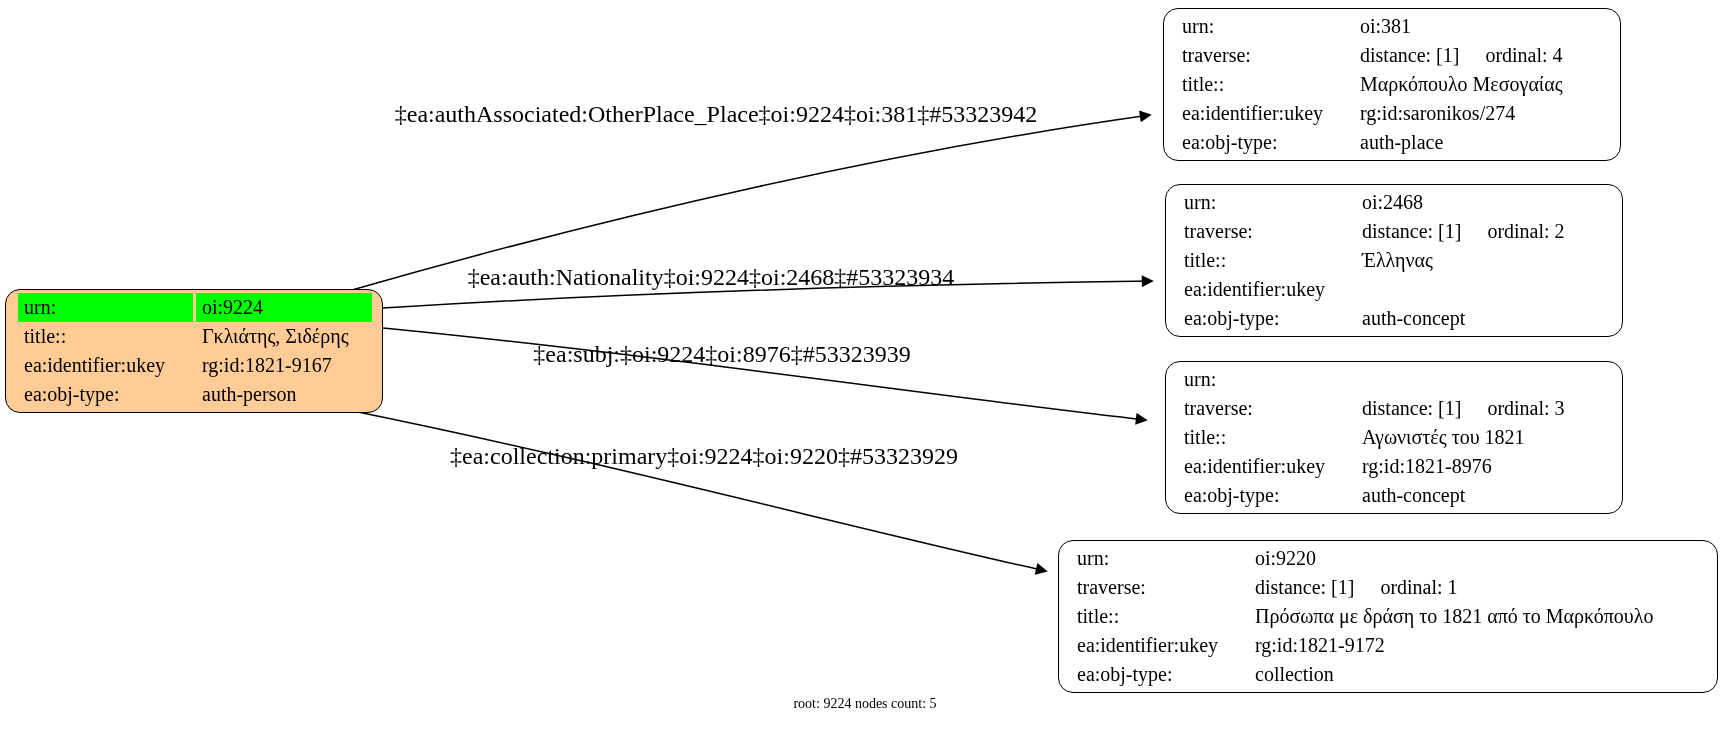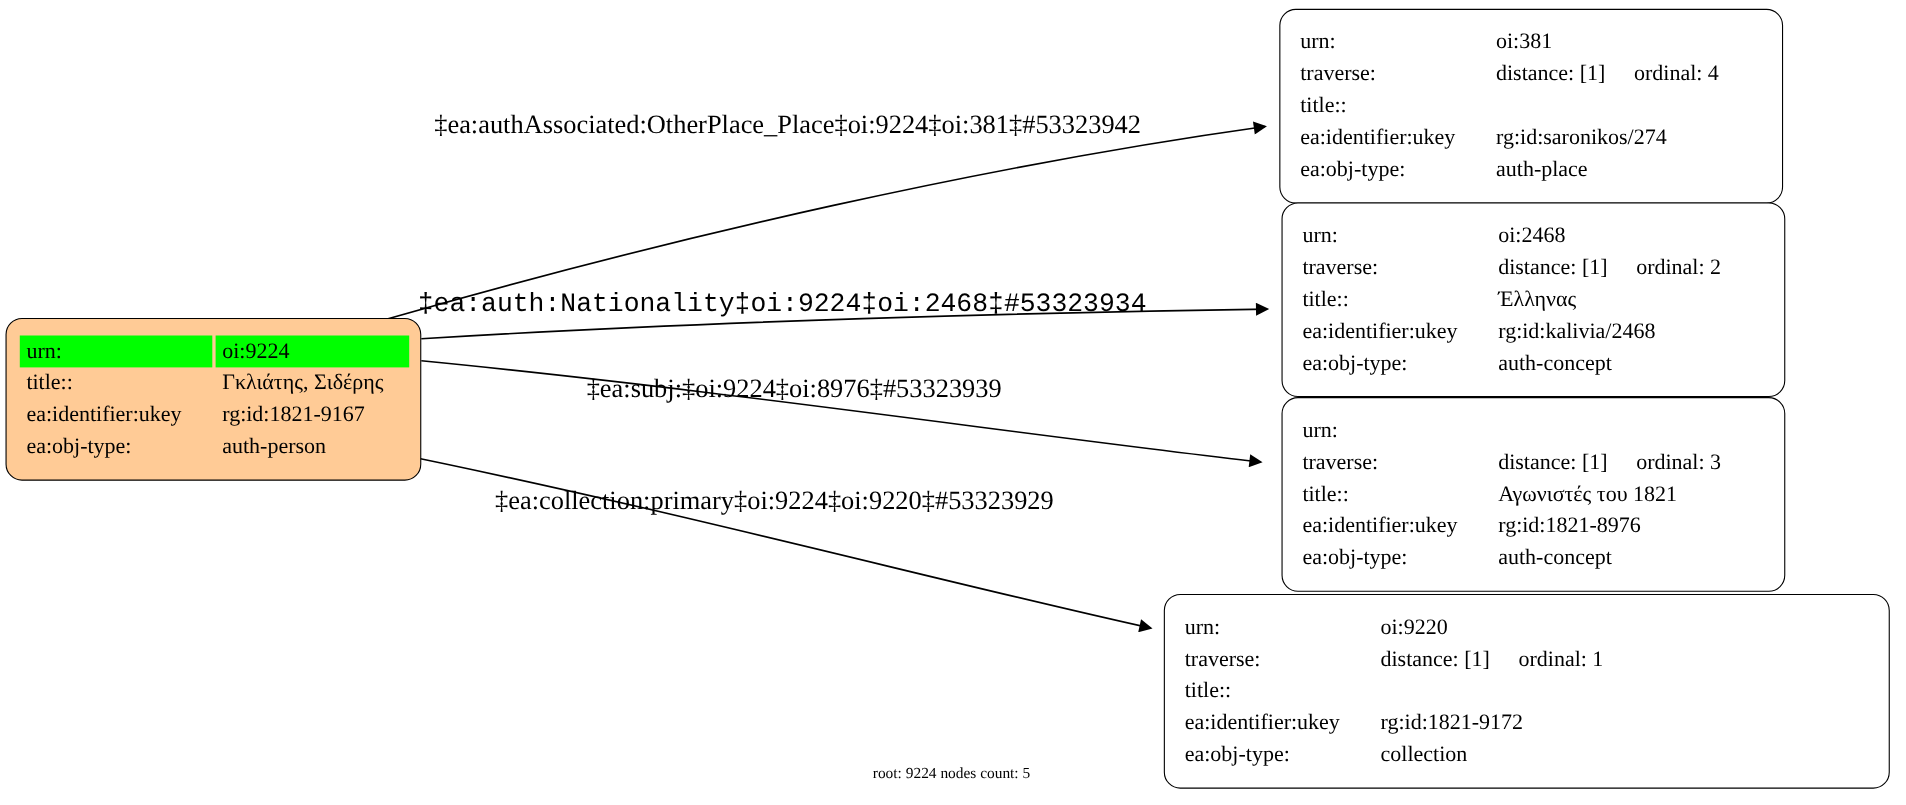--- a/index.html
+++ b/index.html
@@ -4,21 +4,21 @@
 <style>
   html,body { margin:0; padding:0; background:#ffffff; }
   #canvas {
     position:relative; width:1733px; height:732px;
     font-family:"Liberation Serif", "DejaVu Serif", serif;
     color:#000; overflow:hidden; background:#ffffff;
   }
   #edges { position:absolute; left:0; top:0; width:1733px; height:732px; }
   .node {
     position:absolute; border:1.6px solid #000; border-radius:15px;
-    background:#ffffff; box-sizing:border-box; padding:15px 0;
+    background:#ffffff; box-sizing:border-box; padding:3px 0;
     font-size:20px; line-height:29px;
   }
   .node.root { background:#ffcb96; }
   .row { display:flex; padding:0 10px 0 12px; }
   .c1 { width:175px; flex:0 0 auto; padding-left:6px; box-sizing:border-box; margin-right:3px; white-space:nowrap; }
   .c2 { flex:1; padding-left:6px; white-space:nowrap; }
   .row.hl .c1, .row.hl .c2 { background:#00ff00; }
   .ordinal { margin-left:26px; }
   .edge-label {
     position:absolute; transform:translateX(-50%);
@@ -69,20 +69,21 @@
     <div class="row">
       <span class="c1">urn:</span>
       <span class="c2">oi:381</span>
     </div>
     <div class="row">
       <span class="c1">traverse:</span>
       <span class="c2"><span>distance: [1]</span><span class="ordinal">ordinal: 4</span></span>
     </div>
     <div class="row">
       <span class="c1">title::</span>
+      <span class="c2">Μαρκόπουλο Μεσογαίας</span>
     </div>
     <div class="row">
       <span class="c1">ea:identifier:ukey</span>
       <span class="c2">rg:id:saronikos/274</span>
     </div>
     <div class="row">
       <span class="c1">ea:obj-type:</span>
       <span class="c2">auth-place</span>
     </div>
   </div>
@@ -95,21 +96,20 @@
     <div class="row">
       <span class="c1">traverse:</span>
       <span class="c2"><span>distance: [1]</span><span class="ordinal">ordinal: 2</span></span>
     </div>
     <div class="row">
       <span class="c1">title::</span>
       <span class="c2">Έλληνας</span>
     </div>
     <div class="row">
       <span class="c1">ea:identifier:ukey</span>
-      <span class="c2">rg:id:kalivia/2468</span>
     </div>
     <div class="row">
       <span class="c1">ea:obj-type:</span>
       <span class="c2">auth-concept</span>
     </div>
   </div>
 
   <div class="node" style="left:1165px; top:361px; width:458px;">
     <div class="row">
       <span class="c1">urn:</span>
@@ -136,31 +136,32 @@
     <div class="row">
       <span class="c1">urn:</span>
       <span class="c2">oi:9220</span>
     </div>
     <div class="row">
       <span class="c1">traverse:</span>
       <span class="c2"><span>distance: [1]</span><span class="ordinal">ordinal: 1</span></span>
     </div>
     <div class="row">
       <span class="c1">title::</span>
+      <span class="c2">Πρόσωπα με δράση το 1821 από το Μαρκόπουλο</span>
     </div>
     <div class="row">
       <span class="c1">ea:identifier:ukey</span>
       <span class="c2">rg:id:1821-9172</span>
     </div>
     <div class="row">
       <span class="c1">ea:obj-type:</span>
       <span class="c2">collection</span>
     </div>
   </div>
 
   <div class="edge-label" style="left:716px; top:101px;">‡ea:authAssociated:OtherPlace_Place‡oi:9224‡oi:381‡#53323942</div>
-  <div class="edge-label" style="left:711px; top:264px;font-family:Liberation Mono, monospace;">‡ea:auth:Nationality‡oi:9224‡oi:2468‡#53323934</div>
+  <div class="edge-label" style="left:711px; top:264px;">‡ea:auth:Nationality‡oi:9224‡oi:2468‡#53323934</div>
   <div class="edge-label" style="left:722px; top:341px;">‡ea:subj:‡oi:9224‡oi:8976‡#53323939</div>
   <div class="edge-label" style="left:704px; top:411px;margin-top:32px;">‡ea:collection:primary‡oi:9224‡oi:9220‡#53323929</div>
 
   <div class="caption" style="left:865px; top:696px;">root: 9224 nodes count: 5</div>
 
 </div>
 
 </body></html>

